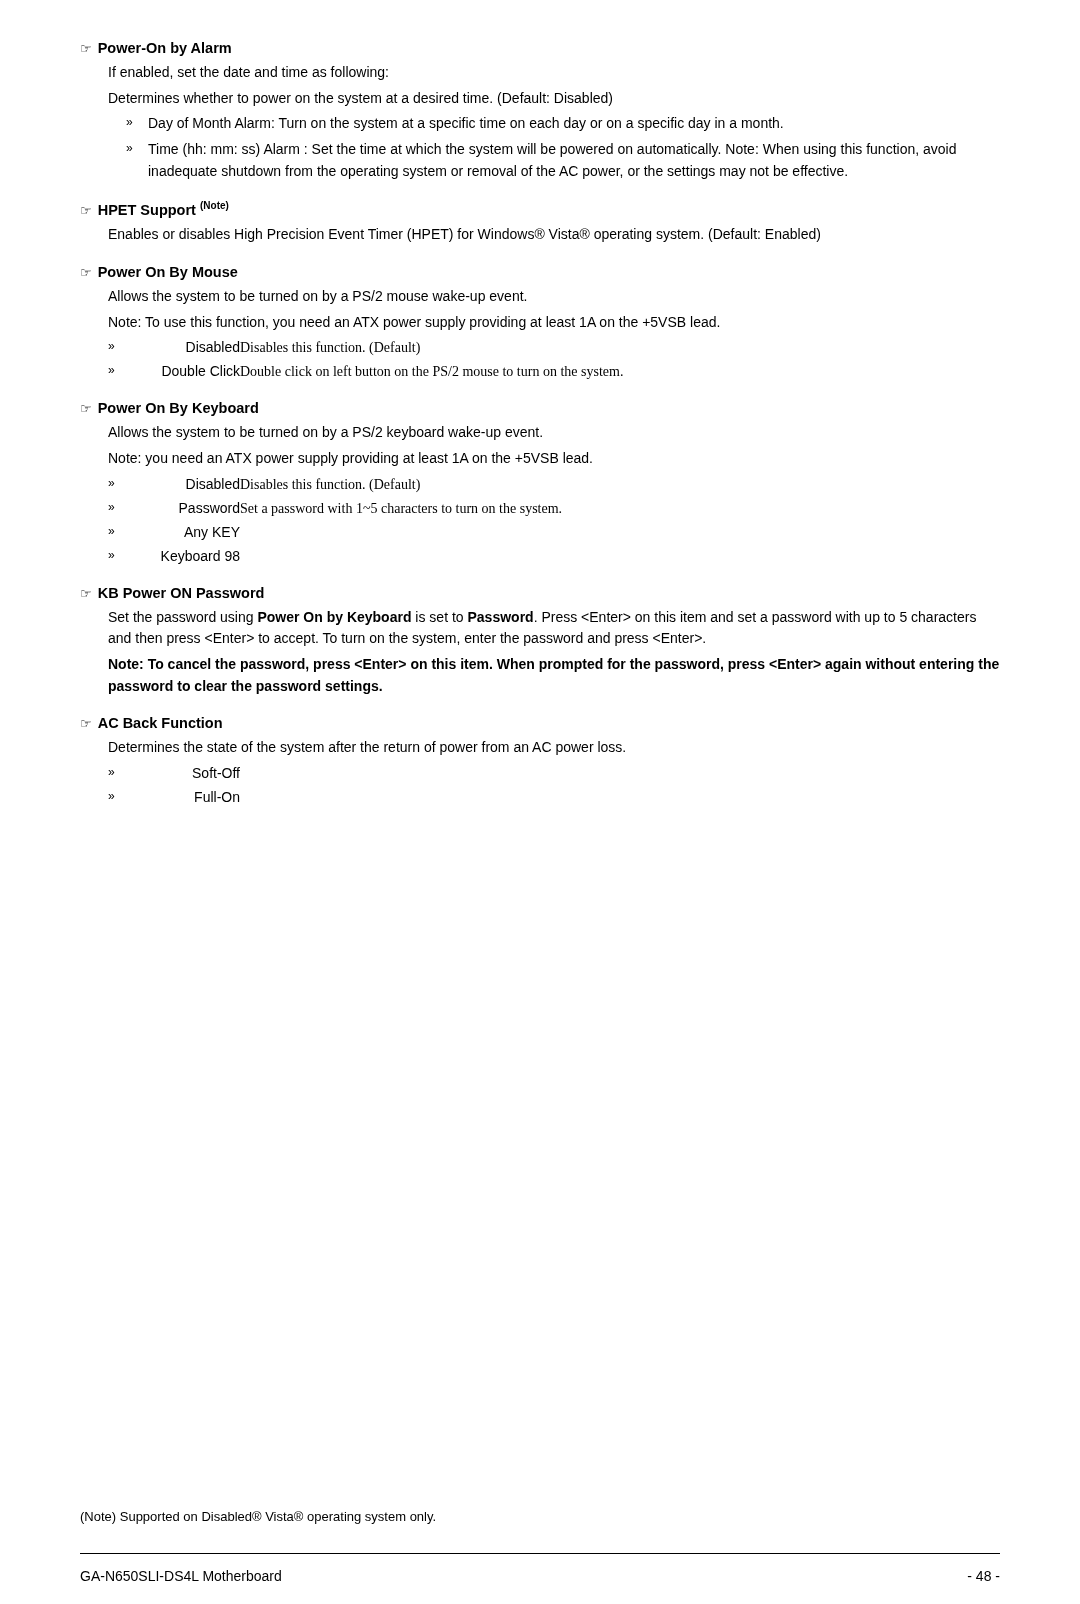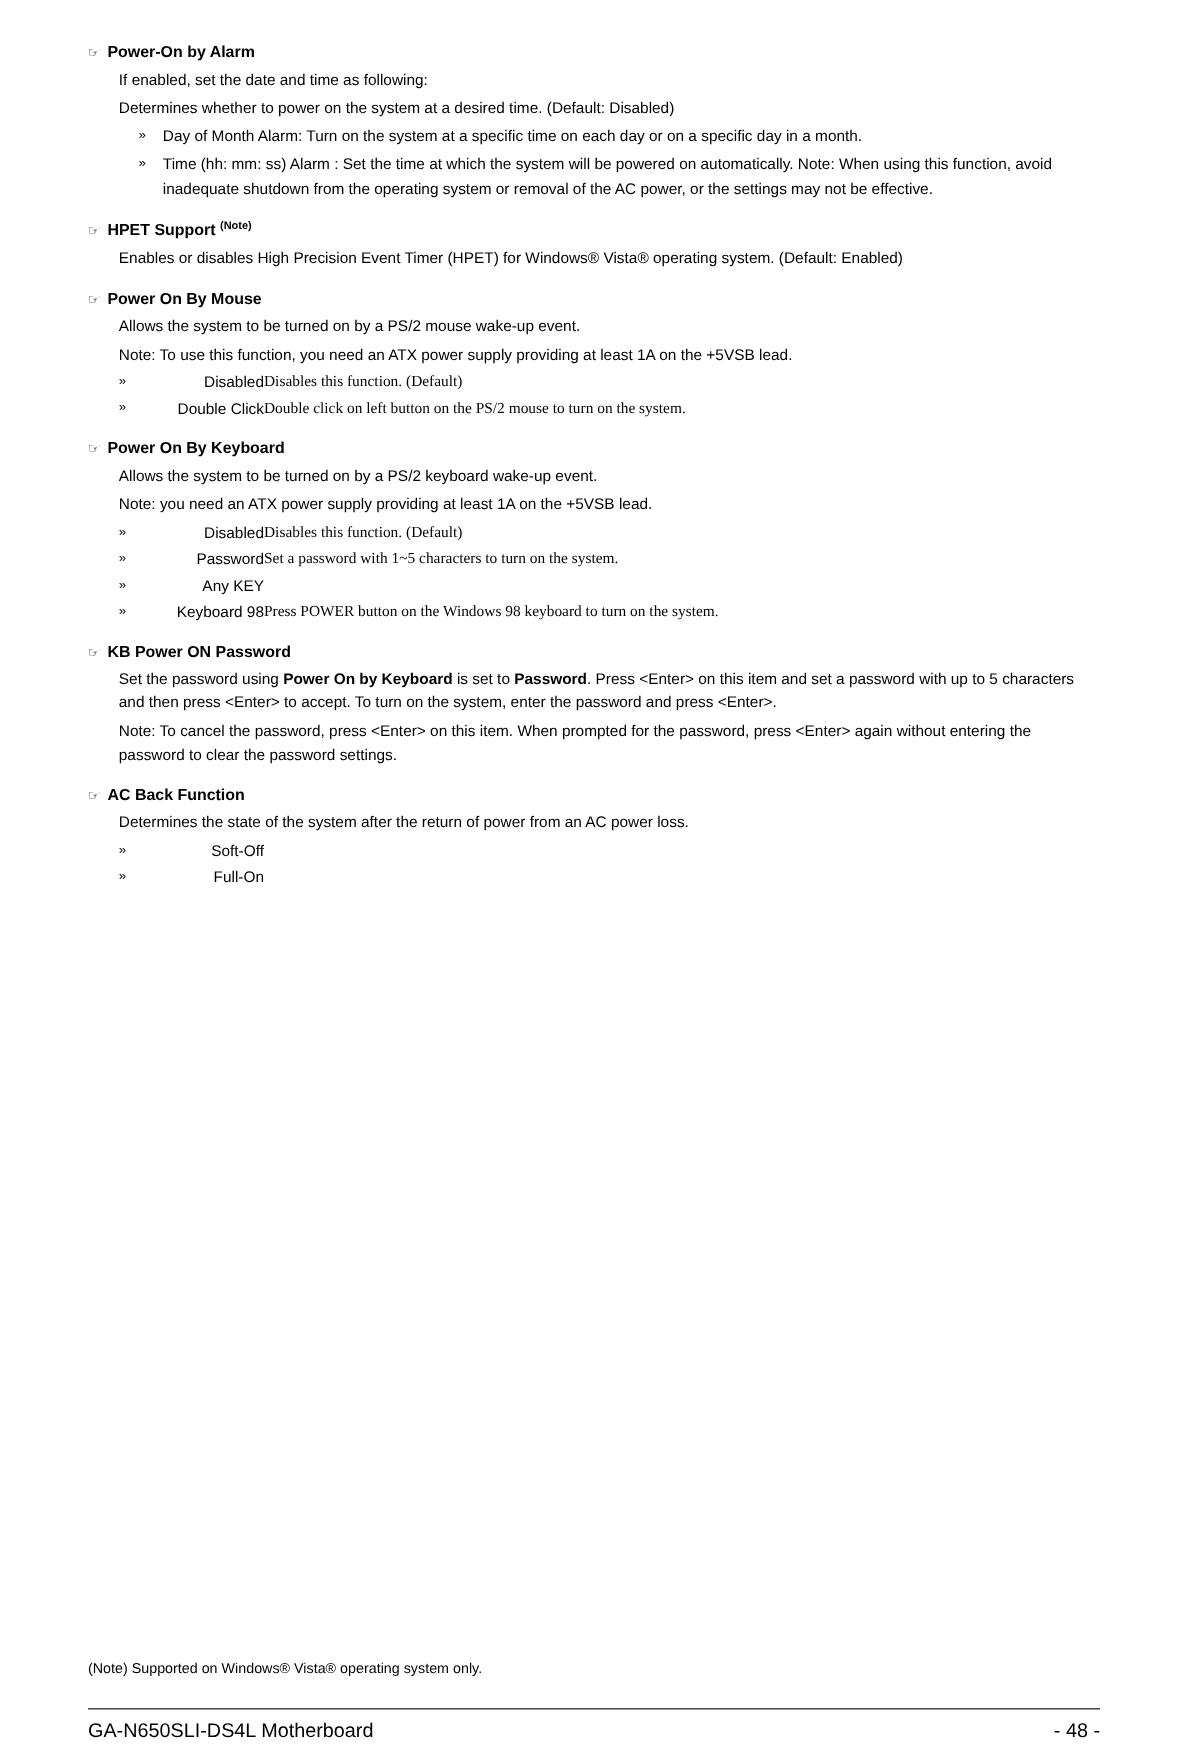--- a/index.html
+++ b/index.html
@@ -94,21 +94,21 @@
       border-bottom: 1.5px solid #000;
     }
 
     .footer-bottom {
       position: absolute;
       bottom: 20px;
       left: 80px;
       right: 80px;
       display: flex;
       justify-content: space-between;
-      font-size: 18px;
+      font-size: 14px;
     }
 
     .bold-text {
       font-weight: bold;
     }
 
     .arrow-bullet {
       display: flex;
       margin-bottom: 4px;
       line-height: 1.55;
@@ -199,35 +199,34 @@
         <span class="bullet-label">Password</span>
         <span class="bullet-desc">Set a password with 1~5 characters to turn on the system.</span>
       </div>
       <div class="bullet-item">
         <span class="arrow-sym">»</span>
         <span class="bullet-label">Any KEY</span>
       </div>
       <div class="bullet-item">
         <span class="arrow-sym">»</span>
         <span class="bullet-label">Keyboard 98</span>
-        <span class="bullet-desc">Press POWER button on the Windows 98 keyboard to turn on the system.</span>
       </div>
     </div>
   </div>
 
   <div class="section">
     <div class="section-header">
       <span class="cursor-icon">☞</span>
       <span class="section-title">KB Power ON Password</span>
     </div>
     <div class="section-body">
       <p>
         <span>Set the password using </span><span class="bold-text">Power On by Keyboard</span><span> is set to </span><span class="bold-text">Password</span><span>. Press &lt;Enter&gt; on this item and set a password with up to 5 characters and then press &lt;Enter&gt; to accept. To turn on the system, enter the password and press &lt;Enter&gt;.</span>
       </p>
-      <p style="margin-top:2px;">Note: To cancel the password, press &lt;Enter&gt; on this item. When prompted for the password, press &lt;Enter&gt; again without entering the password to clear the password settings.</p>
+      <p style="margin-top:2px;font-weight:bold;">Note: To cancel the password, press &lt;Enter&gt; on this item. When prompted for the password, press &lt;Enter&gt; again without entering the password to clear the password settings.</p>
     </div>
   </div>
 
   <div class="section">
     <div class="section-header">
       <span class="cursor-icon">☞</span>
       <span class="section-title">AC Back Function</span>
     </div>
     <div class="section-body">
       <p>Determines the state of the system after the return of power from an AC power loss.</p>
@@ -236,21 +235,21 @@
         <span class="bullet-label">Soft-Off</span>
       </div>
       <div class="bullet-item">
         <span class="arrow-sym">»</span>
         <span class="bullet-label">Full-On</span>
       </div>
     </div>
   </div>
 
   <div class="footer-note">
-    <span>(Note)   Supported on Windows® Vista® operating system only.</span>
+    <span>(Note)   Supported on Disabled® Vista® operating system only.</span>
   </div>
 
   <div class="footer-bar"></div>
 
   <div class="footer-bottom">
     <span>GA-N650SLI-DS4L Motherboard</span>
     <span>- 48 -</span>
   </div>
 
 </div>

